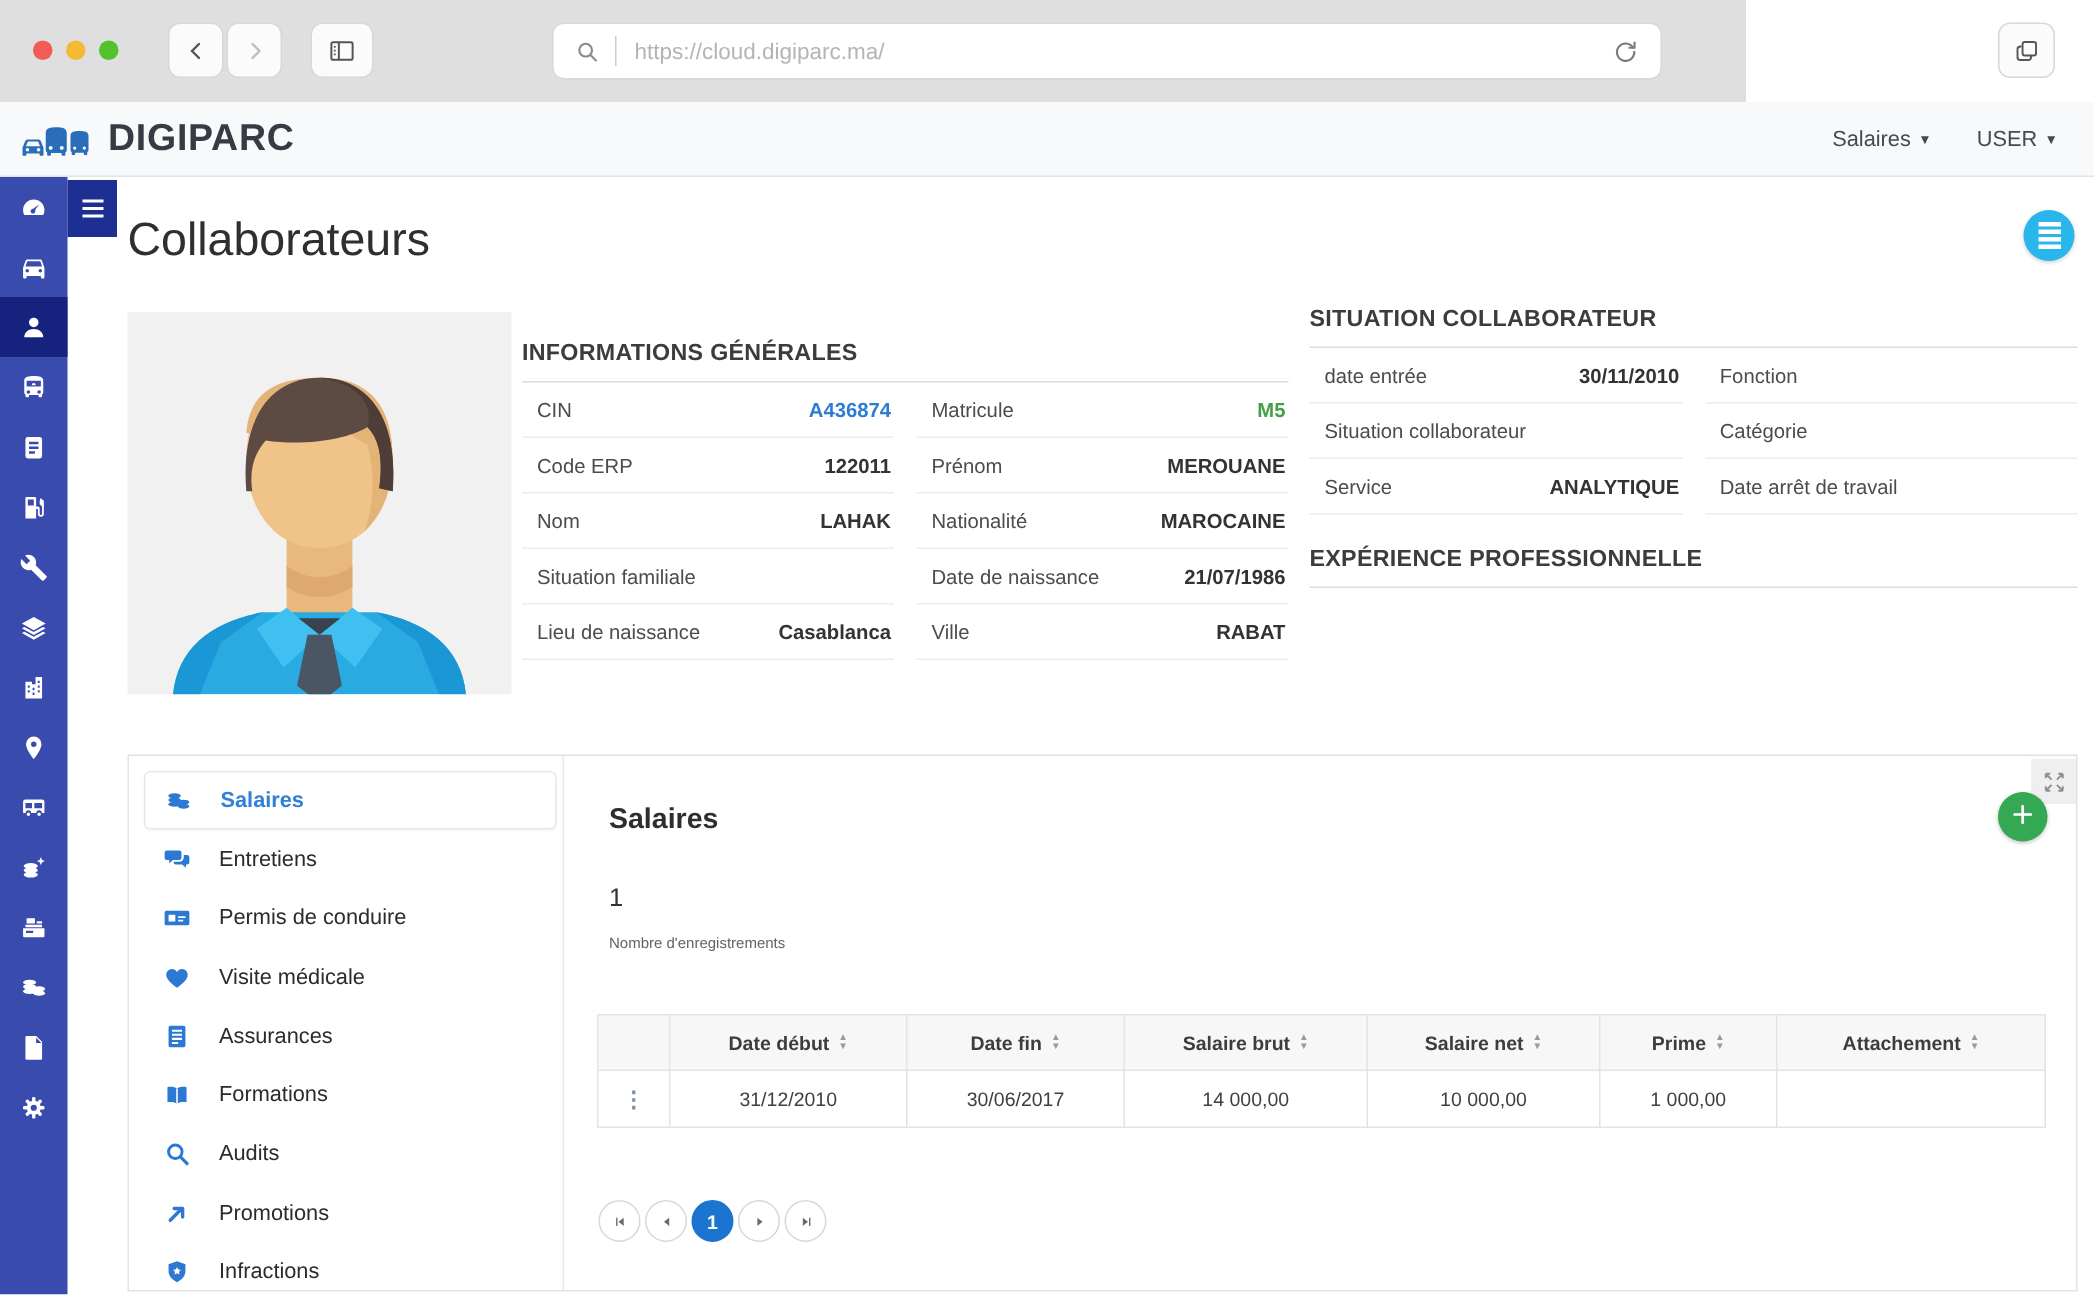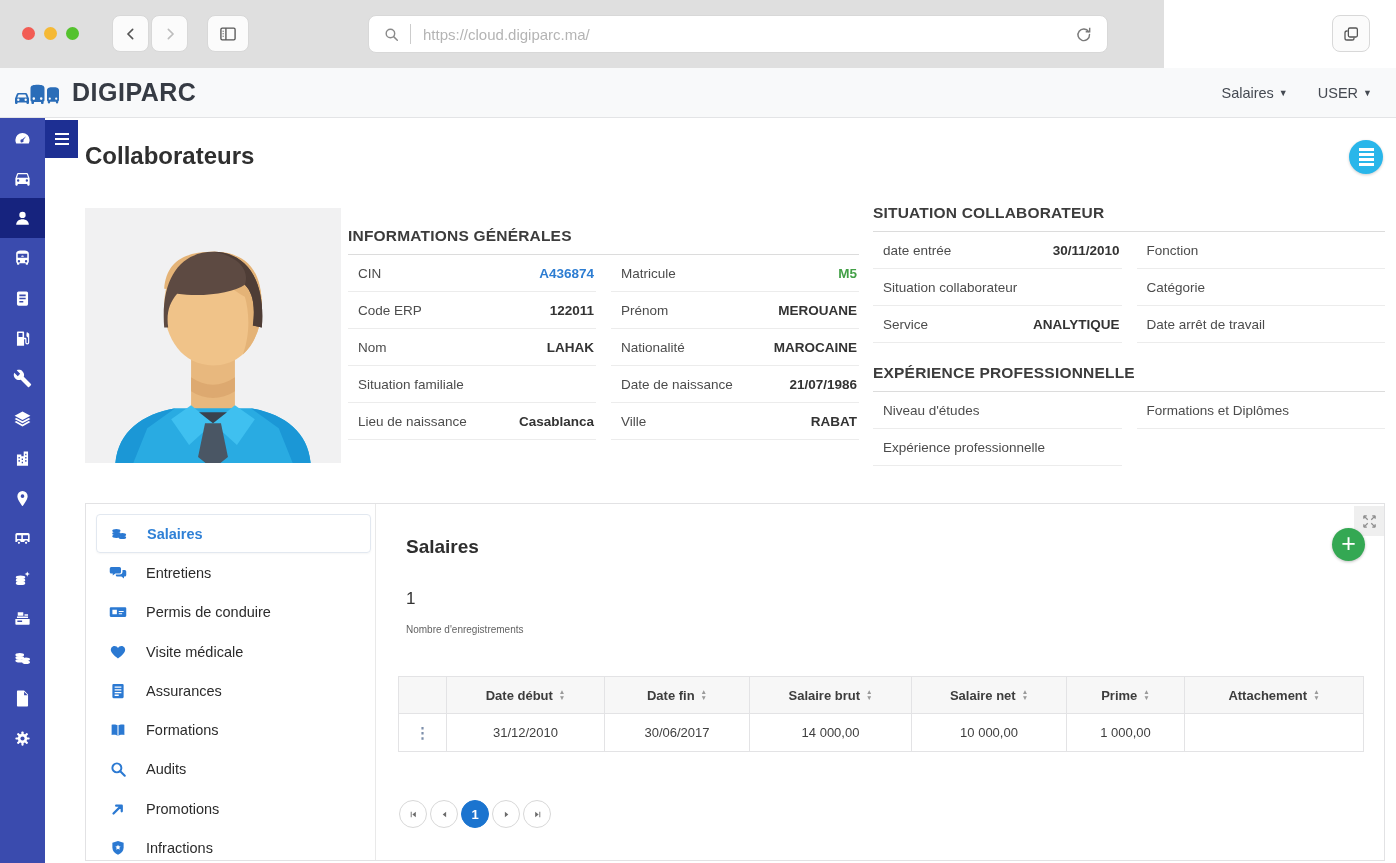--- a/index.html
+++ b/index.html
@@ -31,21 +31,21 @@
   
   .side-nav { position:absolute; left:0; top:118px; width:45px; height:745px; background:#3a4bae; }
   .nav-item { height:40px; display:flex; align-items:center; justify-content:center; cursor:pointer; }
   .nav-item.active { background:#16237e; }
   .nav-item svg { width:19px; height:19px; }
 
   .hamburger { position:absolute; left:45px; top:120px; width:33px; height:38px; background:#1d2f93; display:flex; flex-direction:column; align-items:center; justify-content:center; gap:3px; cursor:pointer; }
   .hamburger i { display:block; width:14px; height:2px; background:#fff; }
 
   
-  .page-title { position:absolute; left:85px; top:142px; font-size:24px; font-weight:bold; color:#2f2f2f; }
+  .page-title { position:absolute; left:85px; top:142px; font-size:31px; font-weight:normal; color:#2f2f2f; }
   .circle-blue { position:absolute; left:1349px; top:140px; width:34px; height:34px; border-radius:50%; background:#29b6ea; display:flex; flex-direction:column; align-items:center; justify-content:center; gap:2.5px; cursor:pointer; box-shadow:0 1px 3px rgba(0,0,0,.2); }
   .circle-blue i { display:block; width:15px; height:2.5px; background:#fff; }
 
   .avatar-card { position:absolute; left:85px; top:208px; width:256px; height:255px; background:#f1f1f2; overflow:hidden; }
   .avatar-card svg { width:100%; height:100%; display:block; }
 
   .sec { position:absolute; }
   .sec-general  { left:348px; top:199px; width:511px;margin-top:23px; }
   .sec-situation{ left:873px; top:199px; width:512px; }
   .sec-exp      { left:873px; top:359px; width:512px; }
@@ -366,38 +366,20 @@
       <div class="frow">
           <span class="flabel">Date arrêt de travail</span>
           <span class="fvalue"></span>
         </div>
     </div>
   </div>
 </div>
 
 <div class="sec sec-exp">
   <div class="sec-title">EXPÉRIENCE PROFESSIONNELLE</div>
-  <div class="sec-cols">
-    <div class="sec-col">
-      <div class="frow">
-          <span class="flabel">Niveau d'études</span>
-          <span class="fvalue"></span>
-        </div>
-      <div class="frow">
-          <span class="flabel">Expérience professionnelle</span>
-          <span class="fvalue"></span>
-        </div>
-    </div>
-    <div class="sec-col">
-      <div class="frow">
-          <span class="flabel">Formations et Diplômes</span>
-          <span class="fvalue"></span>
-        </div>
-    </div>
-  </div>
 </div>
 
 <div class="bottom-card">
   <div class="tabs-col">
     <div class="tab-item active">
       <svg viewBox="0 0 24 24" fill="#2b79d2">
           <ellipse cx="8.5" cy="7.5" rx="5.5" ry="2.3"></ellipse>
           <ellipse cx="8.5" cy="11.2" rx="5.5" ry="2.3"></ellipse>
           <ellipse cx="8.5" cy="14.9" rx="5.5" ry="2.3"></ellipse>
           <ellipse cx="16.5" cy="13" rx="5" ry="2.2"></ellipse>

